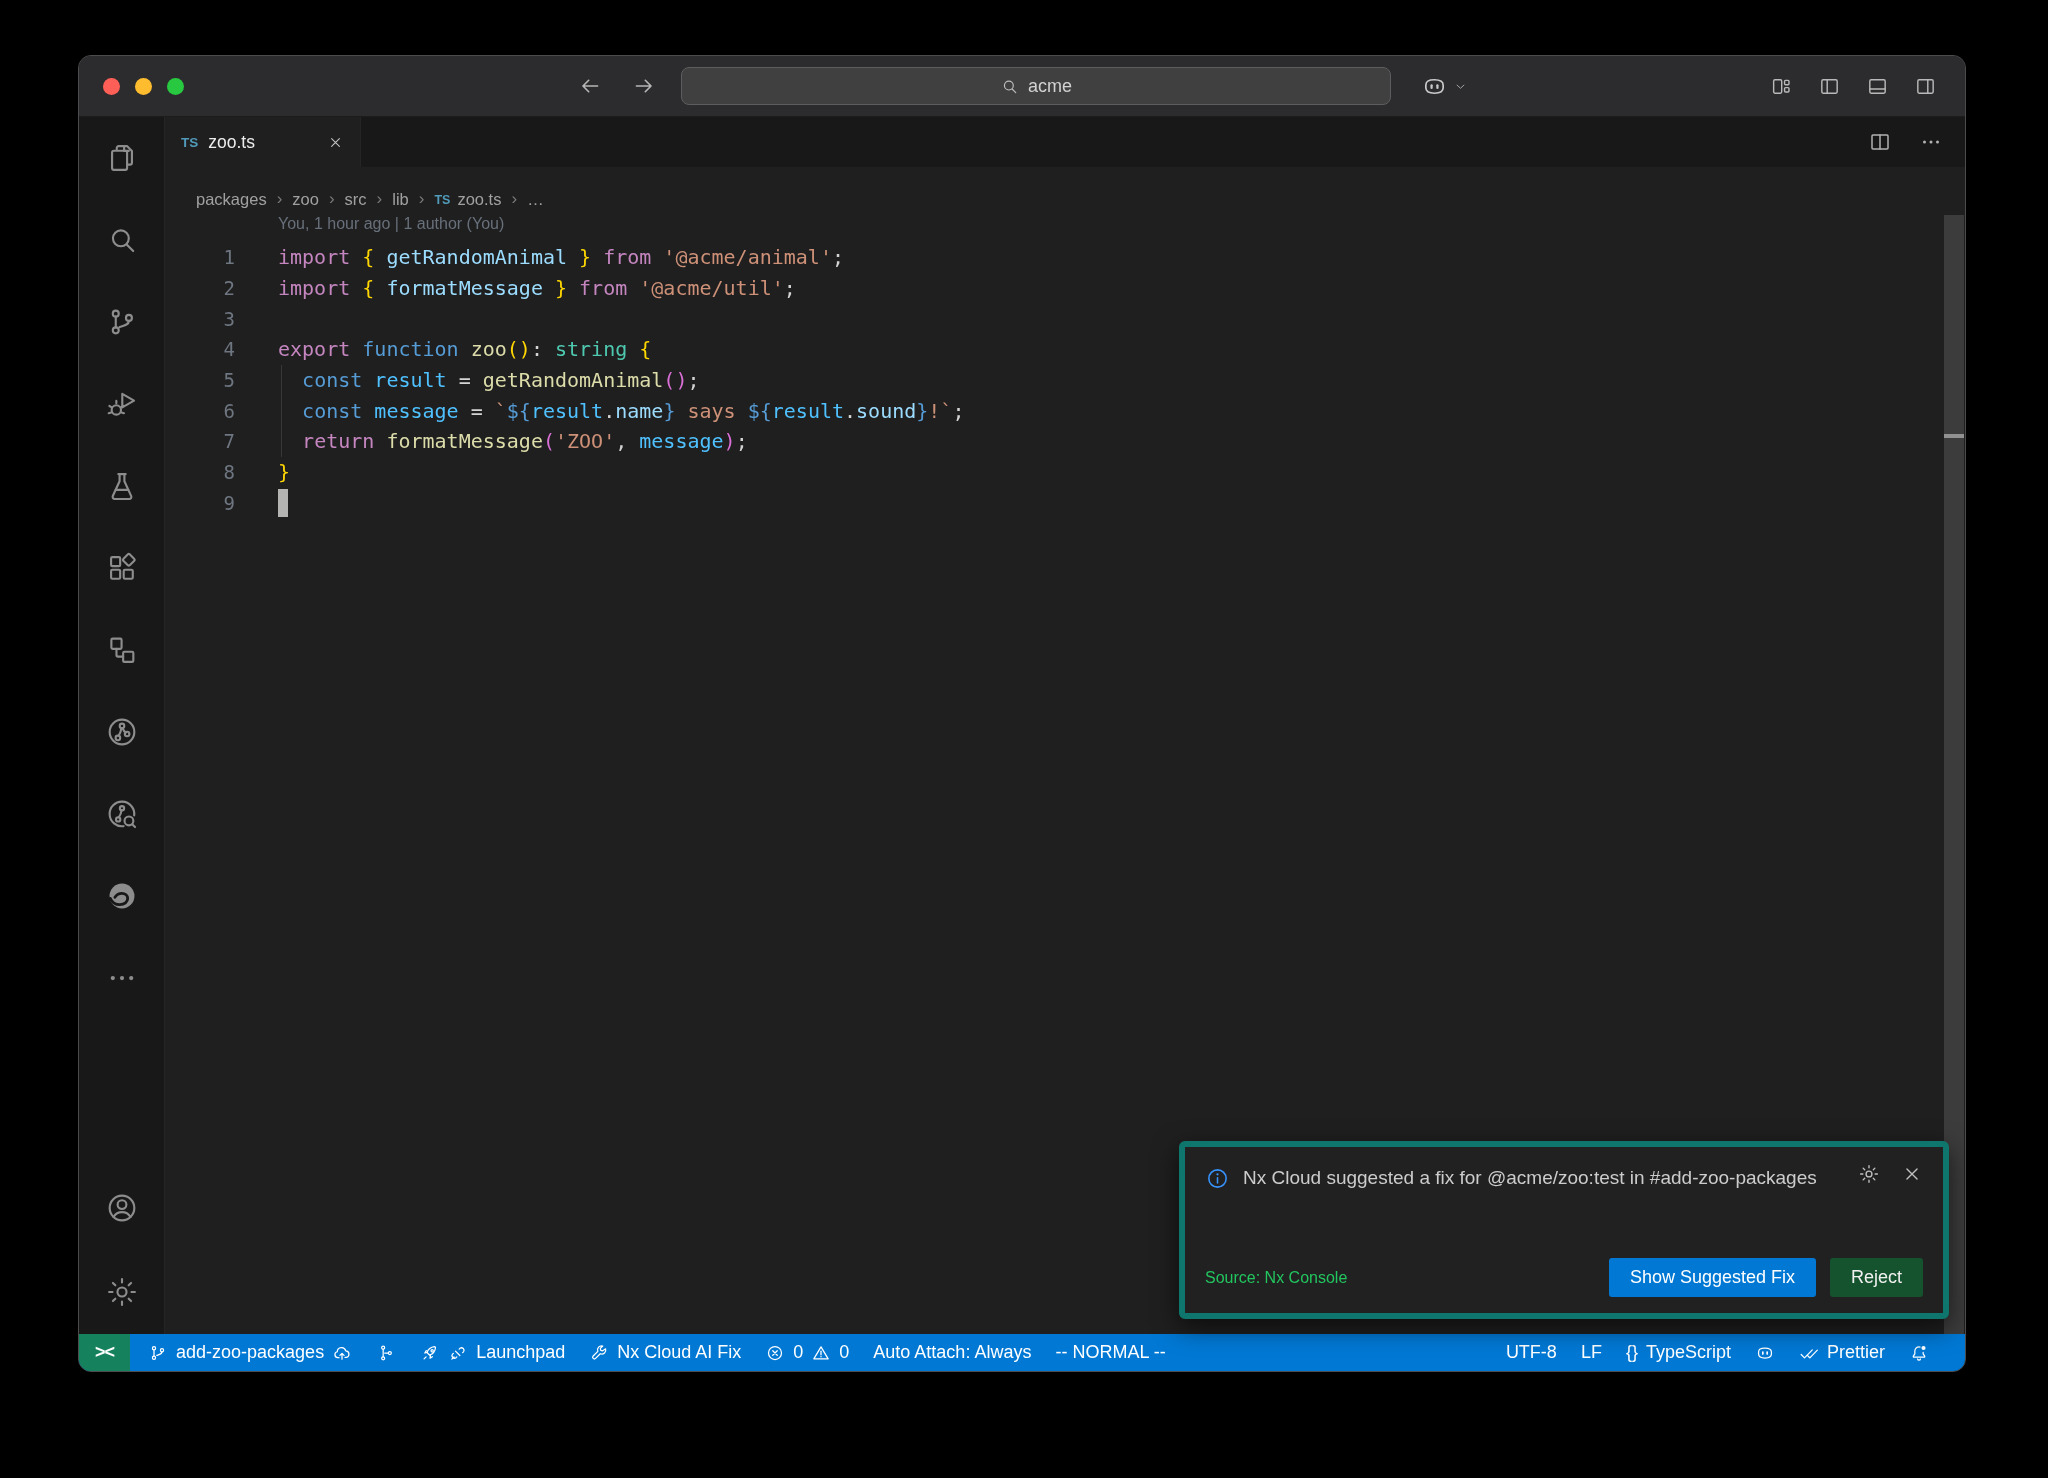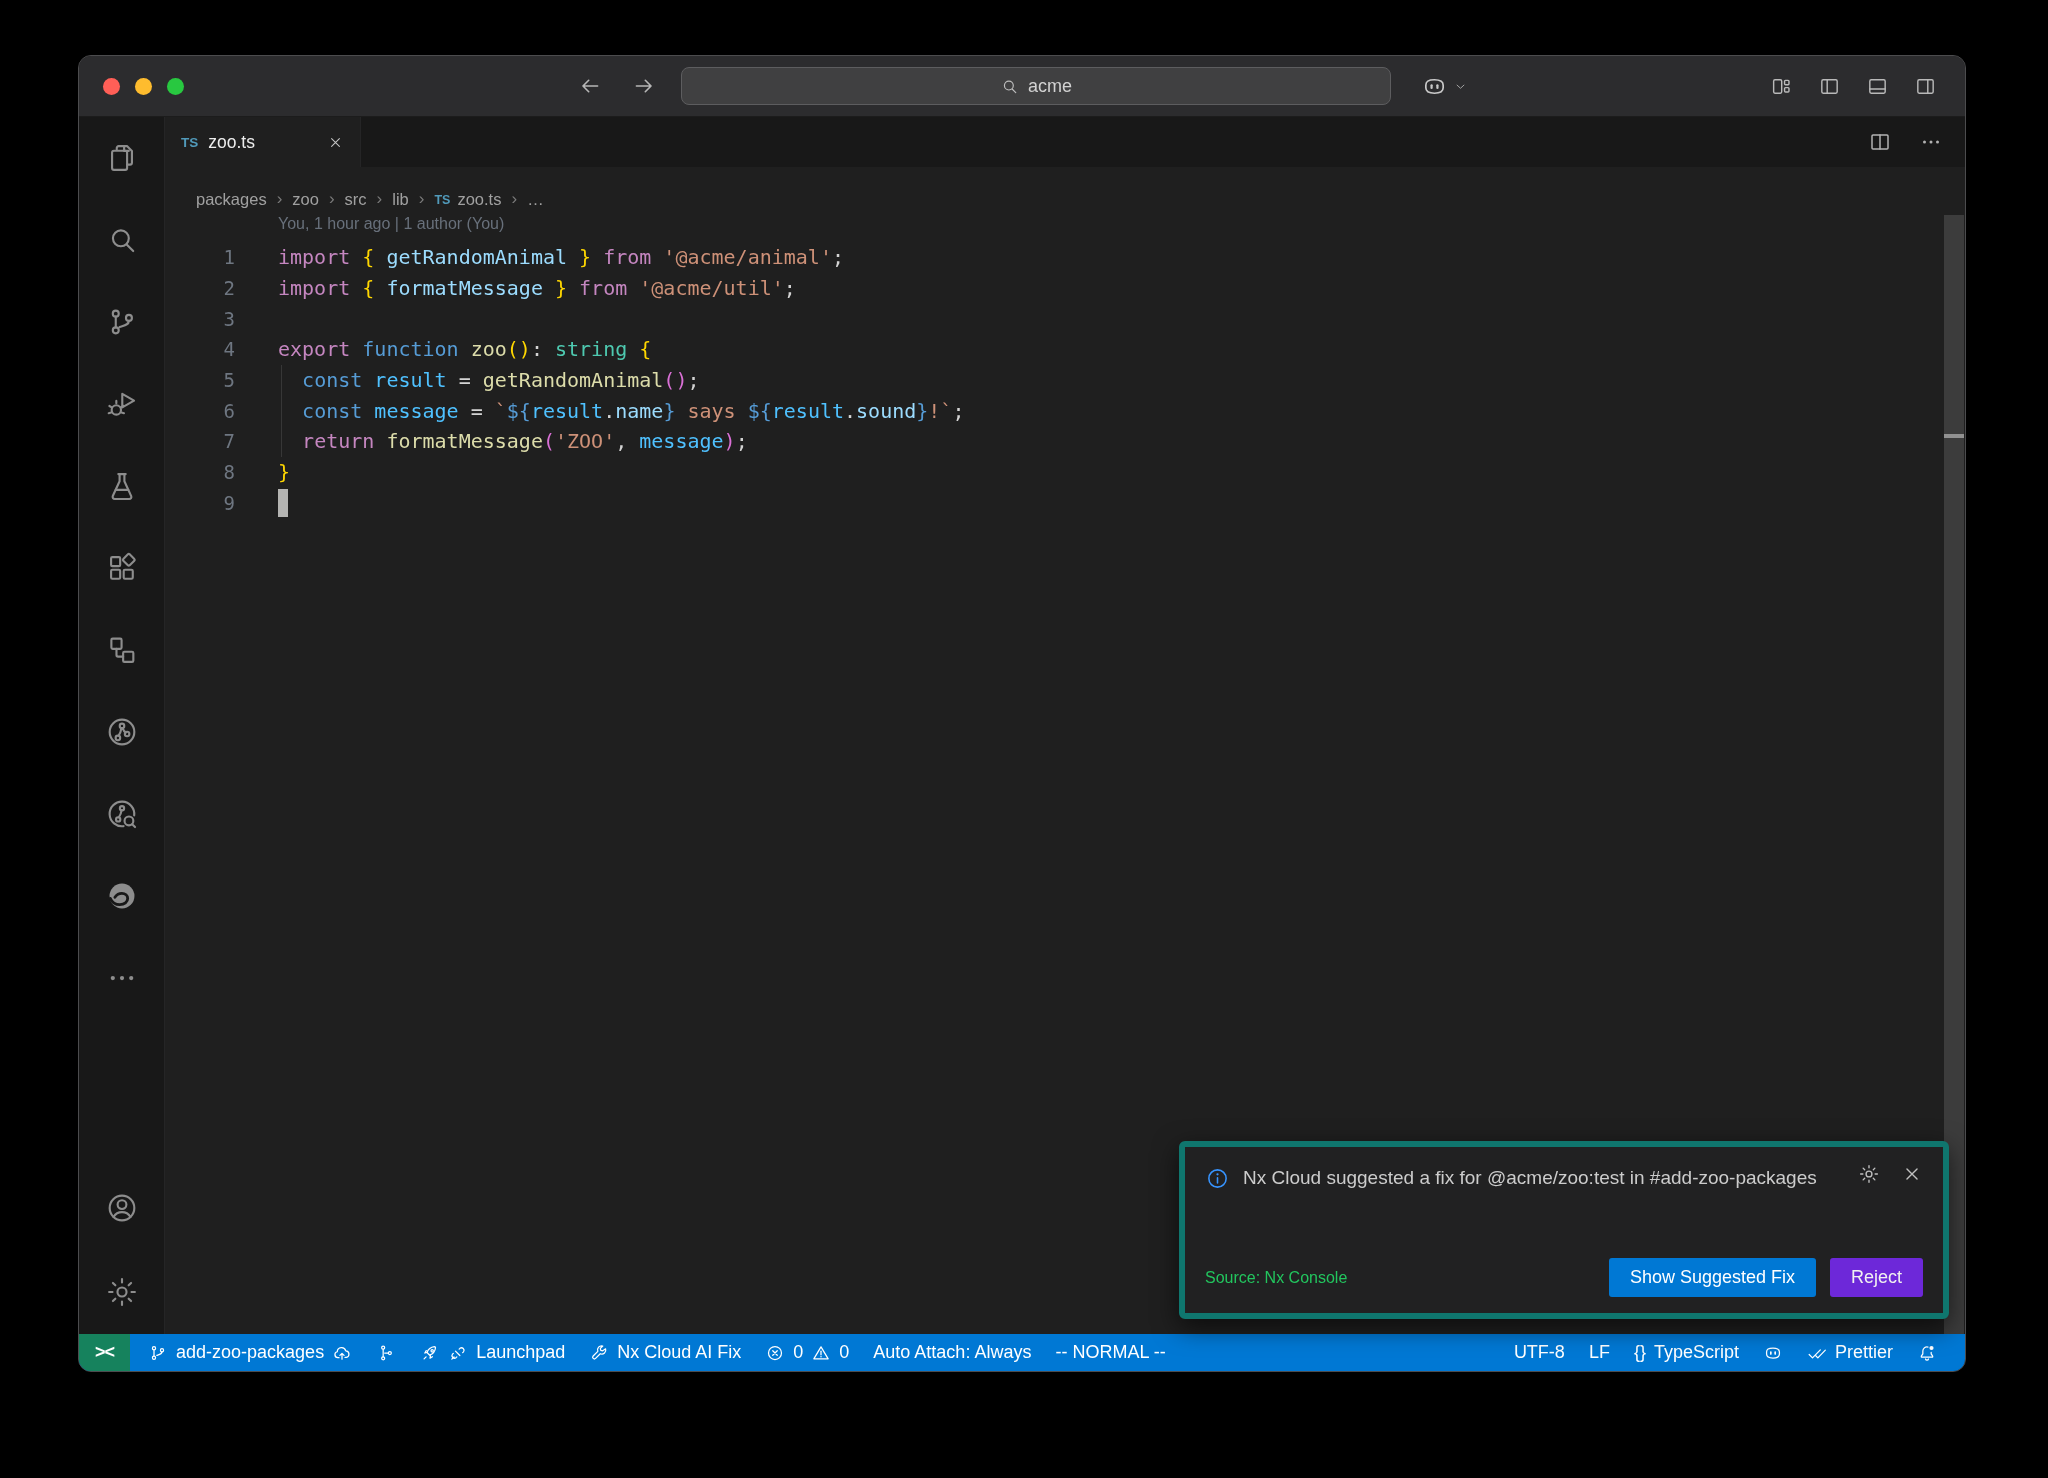--- a/index.html
+++ b/index.html
@@ -61,26 +61,26 @@
   .notif-row1 .info{width:25px;height:25px;color:#3794ff;margin-top:3px;flex:0 0 auto;}
   .notif-msg{width:600px;font-size:19px;color:#cccccc;line-height:1.55;}
   .notif-actions{margin-left:auto;display:flex;gap:21px;color:#c0c0c0;}
   .notif-actions .icn{width:22px;height:22px;cursor:pointer;}
   .notif-row2{display:flex;align-items:center;}
   .notif-source{font-size:16px;color:#22c55e;}
   .notif-buttons{margin-left:auto;display:flex;}
   .btn{margin-left:14px;font-size:18px;padding:9px 21px;border-radius:3px;border:none;color:#ffffff;
        font-family:"Liberation Sans",sans-serif;cursor:pointer;}
   .btn.primary{background:var(--accent,#0078d4);}
-  .btn.secondary{background:#6d28d9;color:#f1f1f1;}
+  .btn.secondary{background:#14532d;color:#f1f1f1;}
   
   .statusbar{height:37px;background:var(--status,#0078d4);display:flex;align-items:center;color:#fff;
        font-size:18px;flex:0 0 auto;white-space:nowrap;}
   .sb-left{display:flex;align-items:center;height:100%;}
-  .sb-right{margin-left:auto;display:flex;align-items:center;height:100%;padding-right:16px;}
+  .sb-right{margin-left:auto;display:flex;align-items:center;height:100%;padding-right:24px;}
   .sb-item{display:flex;align-items:center;gap:8px;padding:0 12px;height:100%;cursor:pointer;}
   .sb-item .icn{width:20px;height:20px;}
   .sb-item.remote{background:var(--remote,#16825d);padding:0 16px;margin-right:6px;font-weight:bold;letter-spacing:-1px;}
   .icn{display:inline-flex;align-items:center;justify-content:center;}
   .icn svg{width:100%;height:100%;display:block;}
 </style>
 </head>
 <body>
 
 <div class="screen">

